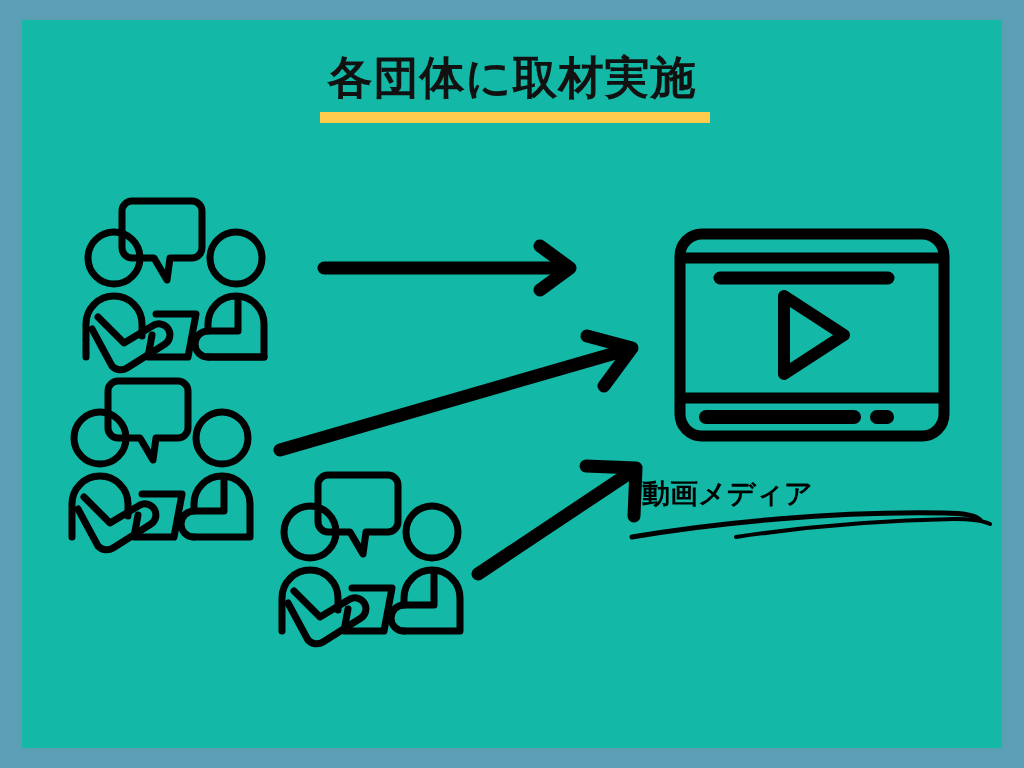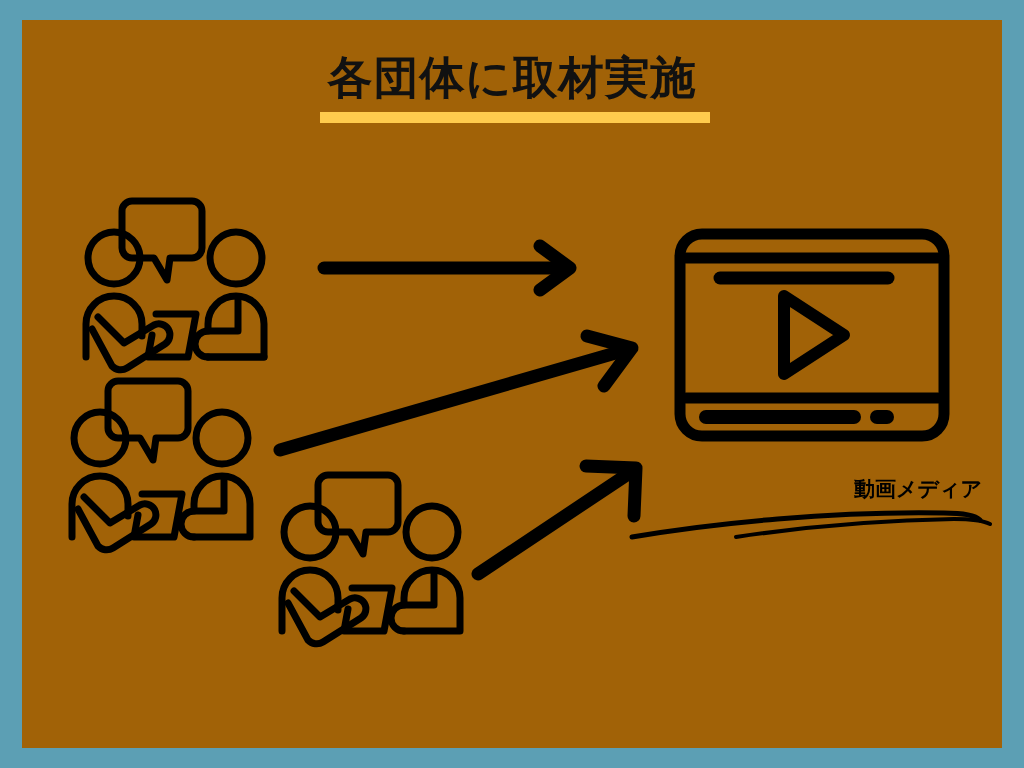--- a/index.html
+++ b/index.html
@@ -21,21 +21,21 @@
     height: 768px;
     box-sizing: border-box;
     background: #5c9fb4;
   }
   #canvas {
     position: absolute;
     left: 22px;
     top: 20px;
     width: 980px;
     height: 728px;
-    background: #a16207;
+    background: #14b8a6;
     overflow: hidden;
   }
 
   
   #title-block {
     position: absolute;
     left: 0;
     top: 32px;
     width: 980px;
     text-align: center;
@@ -73,22 +73,22 @@
     left: 650px;
     top: 206px;
     width: 280px;
     height: 218px;
   }
   #video-label {
     position: absolute;
     left: 620px;
     top: 455px;
     width: 340px;
-    text-align: right;
-    font-size: 21px;
+    text-align: left;
+    font-size: 28px;
     font-weight: bold;
     color: #000000;
     white-space: nowrap;
   }
   #video-swoosh {
     position: absolute;
     left: 602px;
     top: 483px;
     width: 370px;
     height: 40px;

